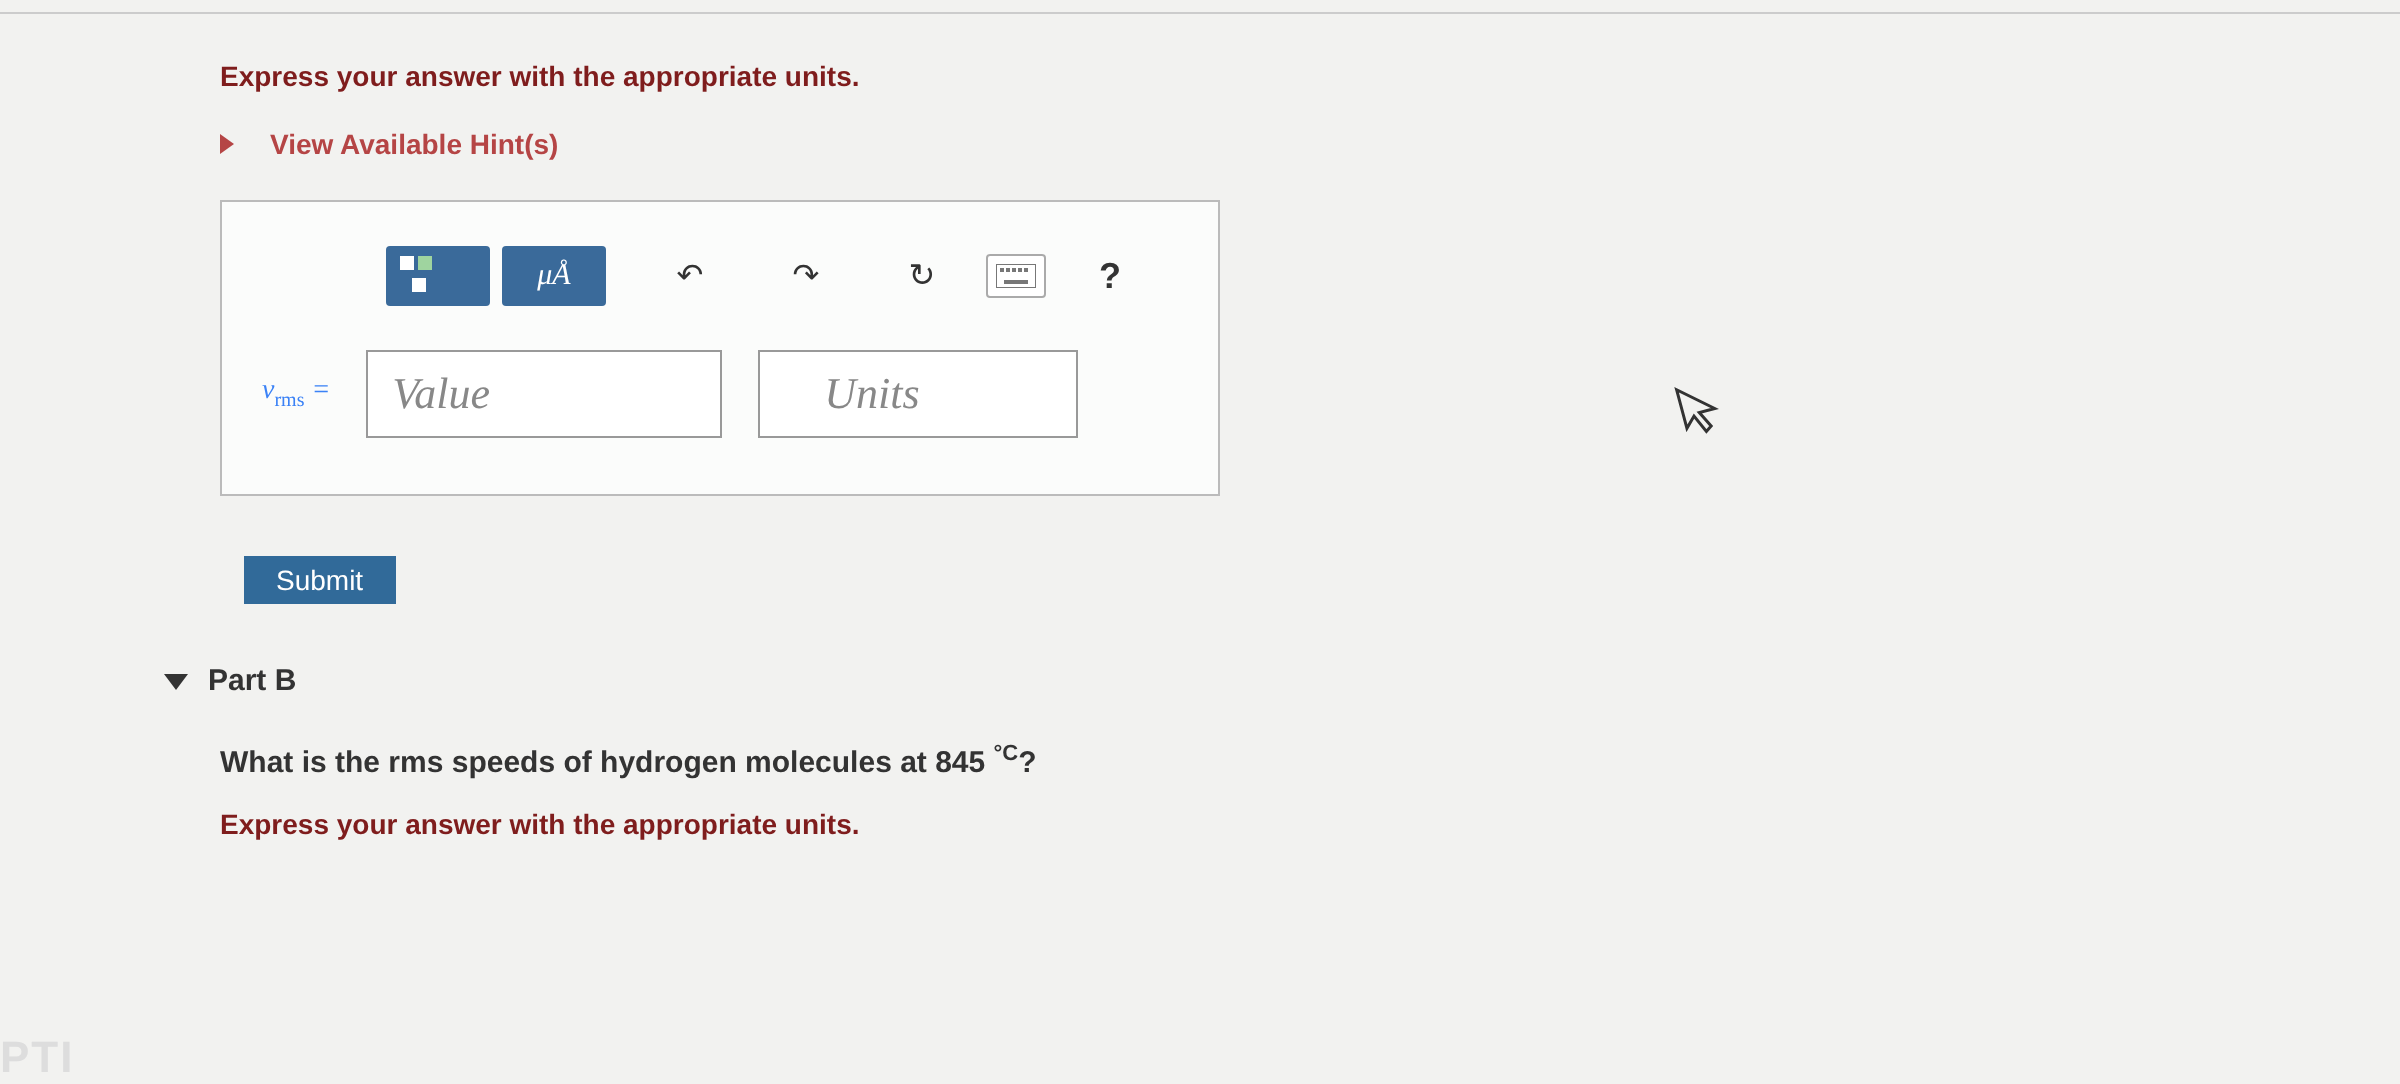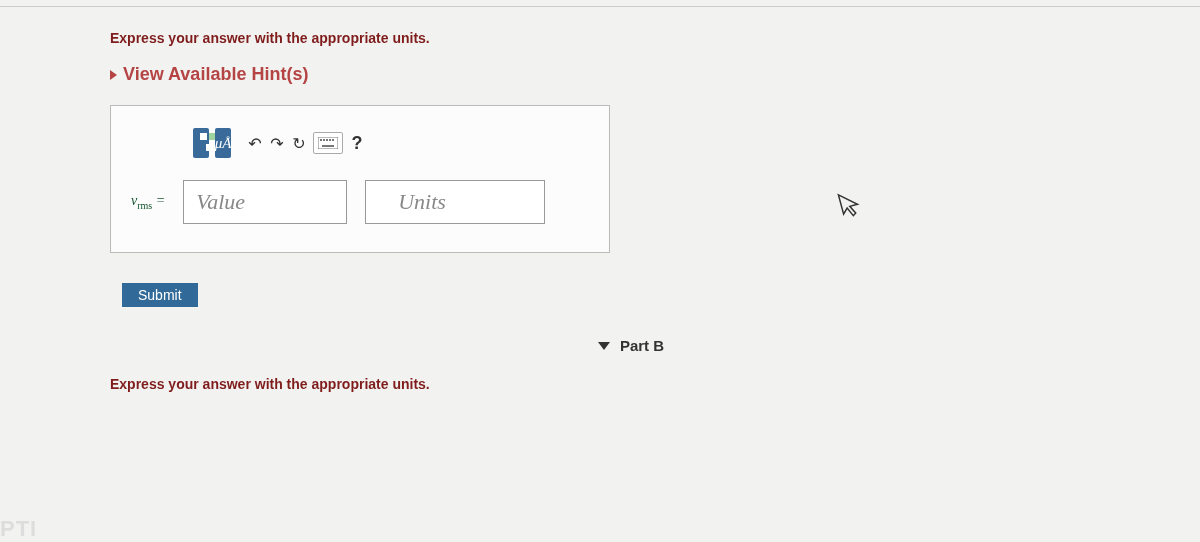--- a/index.html
+++ b/index.html
@@ -22,26 +22,26 @@
     }
     .sup { font-size: 11px; vertical-align: super; }
     .instruction {
       color: #7f1d1d;
       font-size: 14px;
       font-weight: bold;
       margin-bottom: 18px;
     }
     .hints-link {
       color: #b54545;
-      font-size: 18px;
+      font-size: 14px;
       font-weight: bold;
       cursor: pointer;
       display: inline-flex;
       align-items: center;
-      gap: 6px;
+      gap: 18px;
       margin-bottom: 20px;
     }
     .hints-link .tri {
       width: 0; height: 0;
       border-top: 5px solid transparent;
       border-bottom: 5px solid transparent;
       border-left: 7px solid #b54545;
     }
     .answer-panel {
       border: 1px solid #bbb;
@@ -52,21 +52,21 @@
       margin-bottom: 30px;
     }
     .toolbar {
       display: flex;
       align-items: center;
       gap: 6px;
       margin-left: 62px;
       margin-bottom: 22px;
     }
     .tb-btn {
-      width: 16px;
+      width: 52px;
       height: 30px;
       display: flex;
       align-items: center;
       justify-content: center;
       cursor: pointer;
       border-radius: 2px;
       color: #fff;
       font-size: 14px;
     }
     .tb-templates {
@@ -106,55 +106,54 @@
     }
     .input-row {
       display: flex;
       align-items: center;
       gap: 18px;
     }
     .var-label {
       font-family: 'Times New Roman', serif;
       font-style: italic;
       font-size: 14px;
-      color: #14532d;
+      color: #3b82f6;
       white-space: nowrap;
     }
     .var-label .sub { font-size: 10px; vertical-align: sub; font-style: normal;}
     .value-box, .units-box {
       background: #fff;
       border: 1px solid #999;
       height: 44px;
       padding: 8px 12px;
       font-family: 'Times New Roman', serif;
       font-style: italic;
       font-size: 22px;
       color: #888;
       display: flex;
       align-items: center;
     }
-    .value-box { width: 164px; }
-    .units-box { width: 180px; padding-left: 32px; }
+    .value-box { width: 178px; }
+    .units-box { width: 160px; padding-left: 32px; }
     .submit-btn {
       background: #316a99;
       color: #fff;
       border: none;
       padding: 4px 16px;
       font-size: 14px;
       cursor: pointer;
       margin-left: 12px;
     }
     .part-b-header {
       display: flex;
       align-items: center;
       gap: 10px;
       margin-left: -28px;
       margin-top: 30px;
       margin-bottom: 22px;
-      justify-content: center;
     }
     .part-b-tri {
       width: 0; height: 0;
       border-left: 6px solid transparent;
       border-right: 6px solid transparent;
       border-top: 8px solid #333;
     }
     .part-b-label {
       font-weight: bold;
       color: #333;
@@ -234,20 +233,23 @@
     </div>
   </div>
 
   <button class="submit-btn">Submit</button>
 
   <div class="part-b-header">
     <span class="part-b-tri"></span>
     <span class="part-b-label">Part B</span>
   </div>
 
+  <div class="question-text">
+    <span>What is the rms speeds of hydrogen molecules at 845 </span><span class="sup">°C</span><span>?</span>
+  </div>
 
   <div class="instruction">Express your answer with the appropriate units.</div>
 
 </div>
 
 <div class="cursor-ptr">
   <svg width="22" height="28" viewBox="0 0 22 28">
     <path d="M2 2 L2 22 L7 17 L11 26 L14 24 L10 16 L18 16 Z" fill="none" stroke="#333" stroke-width="1.5"></path>
   </svg>
 </div>

